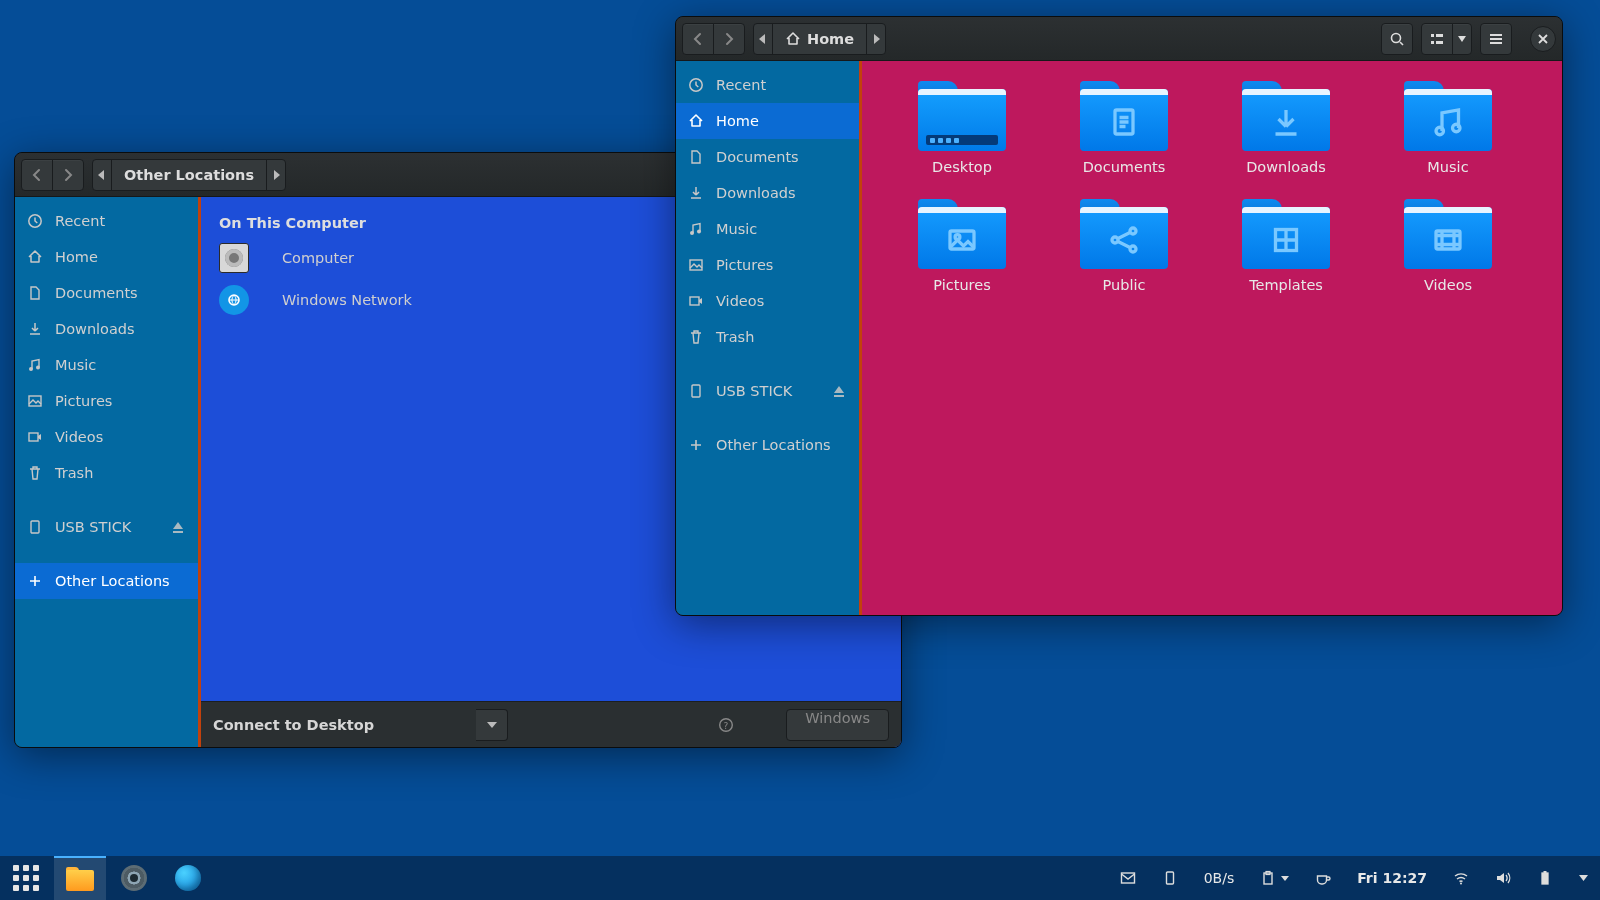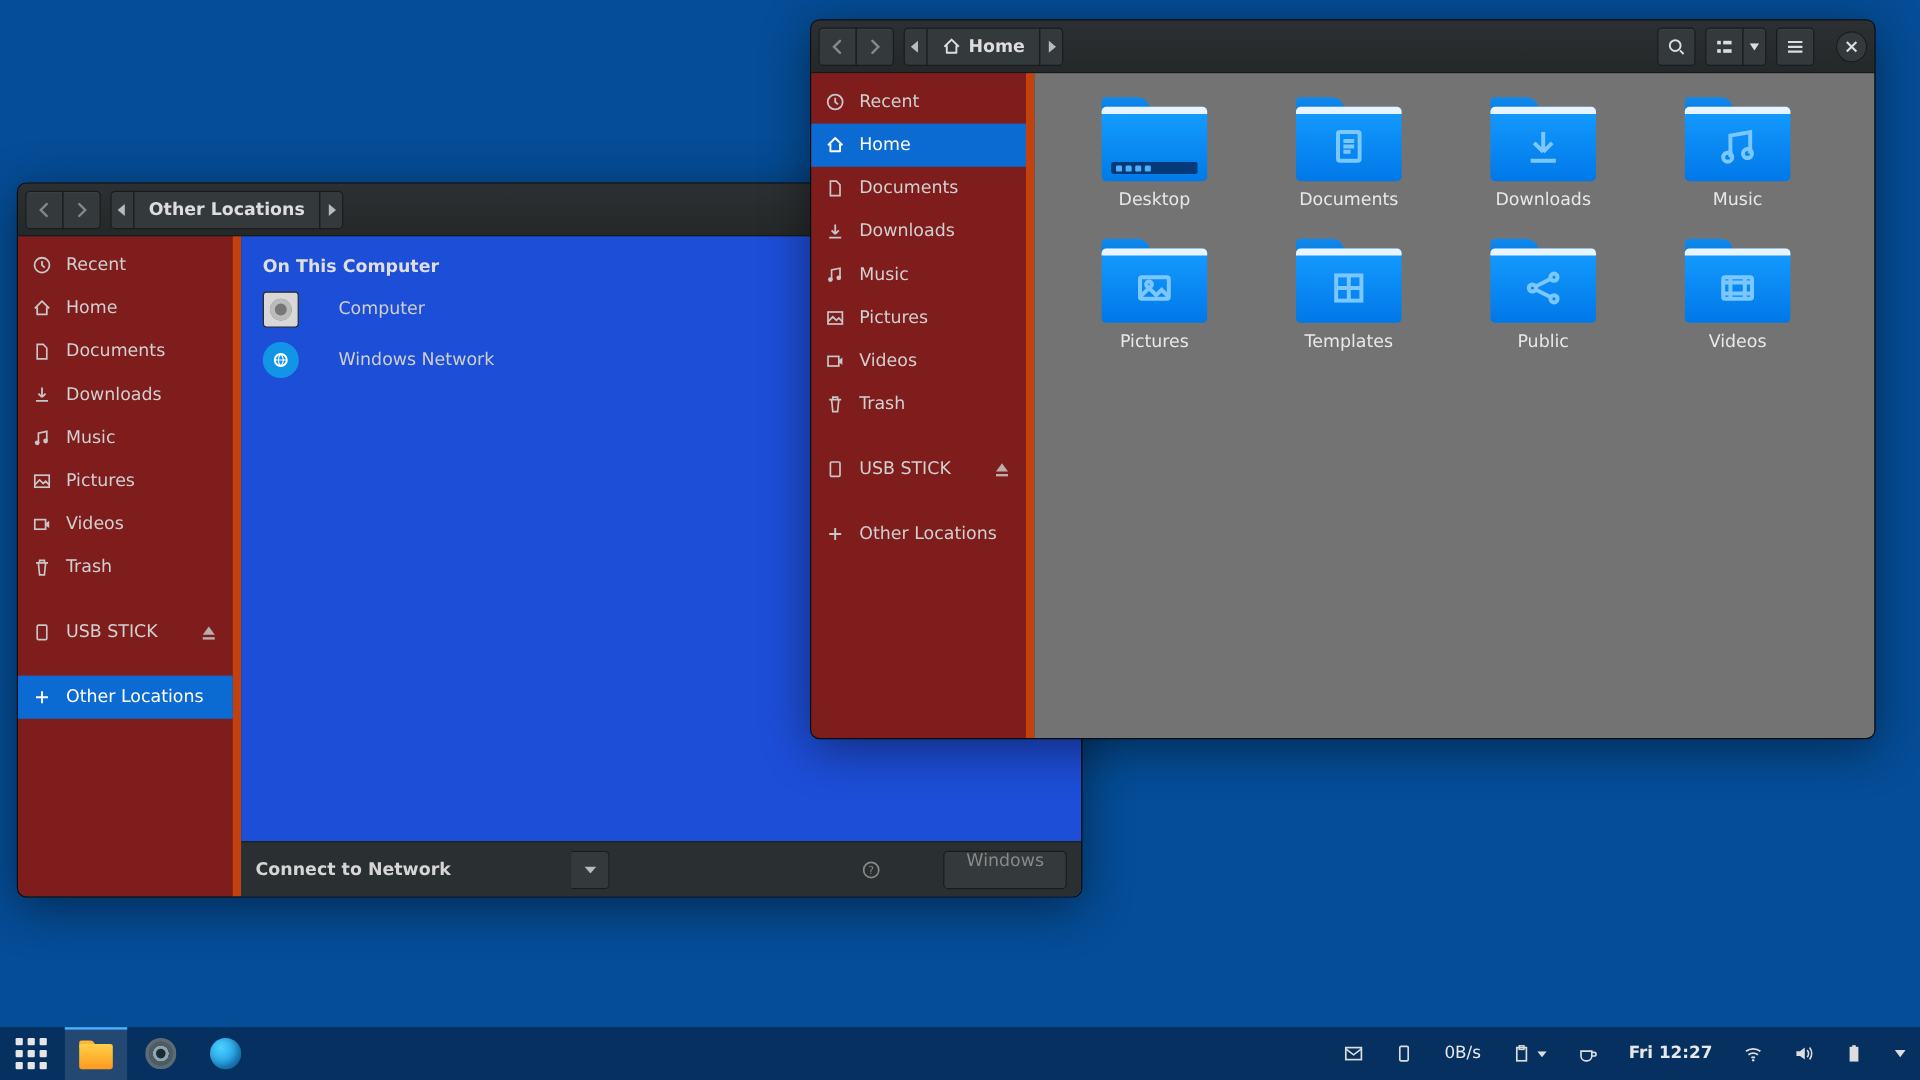--- a/index.html
+++ b/index.html
@@ -59,21 +59,21 @@
   .path-wrap .path-tri:first-child{border-radius:4px 0 0 4px;margin-left:0;}
   .path-wrap > *:last-child{border-radius:0 4px 4px 0;}
   .path-wrap{display:flex;}
   .spacer { flex:1; }
   .close-btn { width:26px;height:26px;border-radius:50%;background:#34393b;border:1px solid #1a1d1f;display:inline-flex;align-items:center;justify-content:center;}
   .icon { width:16px;height:16px;display:inline-block; }
   .icon svg{width:16px;height:16px;display:block;}
   .win-body{flex:1;display:flex;min-height:0;}
 
   
-  .sidebar{width:186px;background:#7f1d1d;border-right:7px solid #c2410c;padding-top:6px;}
+  .sidebar{width:186px;background:#0369a1;border-right:3px solid #c2410c;padding-top:6px;}
   .sb-item{height:36px;display:flex;align-items:center;gap:12px;padding:0 12px;color:#d0d0d0;}
   .sb-item.selected{background:#0b6bd3;color:#fff;}
   .sb-item .label{flex:1;white-space:nowrap;}
   .sb-sep{height:18px;}
   .eject{margin-left:auto;opacity:.85;}
 
   
   .loc-main{flex:1;display:flex;flex-direction:column;background:#1d4ed8;}
   .loc-scroll{flex:1;padding:8px 18px;}
   .loc-header{font-weight:bold;color:#dedede;margin:10px 0 6px;}
@@ -85,21 +85,21 @@
 
   .connectbar{height:46px;background:#2a2f31;border-top:1px solid #1b1e20;display:flex;align-items:center;gap:10px;padding:0 12px;}
   .connectbar .lbl{font-weight:bold;color:#d6d6d6;white-space:nowrap;}
   .connectbar .srv-input-wrap{flex:1;max-width:300px;margin-left:auto;position:relative;display:flex;}
   .connectbar input{flex:1;height:32px;background:#24282a;border:1px solid #191c1e;border-radius:4px 0 0 4px;color:#ddd;padding:0 30px 0 10px;font-size:14.5px;outline:none;}
   .connectbar .qmark{position:absolute;right:42px;top:8px;color:#888;}
   .connectbar .dd{width:32px;height:32px;background:#34393b;border:1px solid #191c1e;border-left:0;border-radius:0 4px 4px 0;display:flex;align-items:center;justify-content:center;}
   .connect-btn{height:32px;padding:0 18px;background:#34393b;border:1px solid #191c1e;border-radius:4px;color:#888;}
 
   
-  .home-main{flex:1;background:#737373;padding:20px 30px;overflow:auto;text-align:center;}
+  .home-main{flex:1;background:#be185d;padding:20px 30px;overflow:auto;text-align:center;}
   .icon-grid{display:grid;grid-template-columns:repeat(4, 140px);column-gap:22px;row-gap:24px;justify-content:start;}
   .folder{display:flex;flex-direction:column;align-items:center;gap:8px;width:140px;}
   .folder-icon{width:88px;height:70px;position:relative;}
   .folder-icon::before{content:"";position:absolute;top:0;left:0;width:40px;height:14px;background:linear-gradient(#0e8af0,#0b7adc);border-radius:4px 10px 0 0;}
   .folder-icon::after{content:"";position:absolute;top:8px;left:0;right:0;bottom:0;background:linear-gradient(#159cff,#0078e8);border-radius:4px;}
   .folder-icon .accent{position:absolute;top:8px;left:0;right:0;height:6px;background:#e8f4ff;border-radius:4px 4px 0 0;z-index:2;}
   .folder-icon .glyph{position:absolute;inset:0;top:12px;z-index:3;display:flex;align-items:center;justify-content:center;pointer-events:none;}
   .folder-icon .glyph svg{width:36px;height:36px;stroke:#7ac8ff;fill:none;stroke-width:2.2;}
   .folder span.name{color:#e8e8e8;}
 
@@ -273,21 +273,21 @@
           <div class="net-icon">
               <svg width="16" height="16" viewBox="0 0 16 16">
                 <circle cx="8" cy="8" r="5" stroke="#fff" stroke-width="1.6" fill="none"></circle>
                 <path d="M8 3a7 7 0 010 10M8 3a7 7 0 000 10M3 8h10" stroke="#fff" stroke-width="1" fill="none"></path>
               </svg>
             </div>
           <span>Windows Network</span>
         </div>
       </div>
       <div class="connectbar">
-        <span class="lbl">Connect to Network</span>
+        <span class="lbl">Connect to Desktop</span>
         <div class="srv-input-wrap">
           <span class="icon qmark">
               <svg viewBox="0 0 16 16">
                 <circle cx="8" cy="8" r="6.3" stroke="#888" stroke-width="1.4" fill="none"></circle>
                 <text x="8" y="11.5" font-size="9" text-anchor="middle" fill="#888">?</text>
               </svg>
             </span>
           <div class="dd">
               <svg width="10" height="6">
                 <path d="M0 0h10L5 6z" fill="#bbb"></path>
@@ -537,46 +537,46 @@
                 </svg>
               </div>
             </div>
             <span class="name">Pictures</span>
           </div>
         <div class="folder">
             <div class="folder-icon">
               <div class="accent"></div>
               <div class="glyph">
                 <svg viewBox="0 0 24 24">
-                  <rect x="5" y="5" width="14" height="14"></rect>
-                  <path d="M12 5v14M5 12h14"></path>
-                </svg>
-              </div>
-            </div>
-            <span class="name">Templates</span>
-          </div>
-        <div class="folder">
-            <div class="folder-icon">
-              <div class="accent"></div>
-              <div class="glyph">
-                <svg viewBox="0 0 24 24">
                   <circle cx="6" cy="12" r="2"></circle>
                   <circle cx="18" cy="6" r="2"></circle>
                   <circle cx="18" cy="18" r="2"></circle>
                   <path d="M8 11l8-4M8 13l8 4"></path>
                 </svg>
               </div>
             </div>
             <span class="name">Public</span>
           </div>
         <div class="folder">
             <div class="folder-icon">
               <div class="accent"></div>
               <div class="glyph">
                 <svg viewBox="0 0 24 24">
+                  <rect x="5" y="5" width="14" height="14"></rect>
+                  <path d="M12 5v14M5 12h14"></path>
+                </svg>
+              </div>
+            </div>
+            <span class="name">Templates</span>
+          </div>
+        <div class="folder">
+            <div class="folder-icon">
+              <div class="accent"></div>
+              <div class="glyph">
+                <svg viewBox="0 0 24 24">
                   <rect x="4" y="6" width="16" height="12" rx="1"></rect>
                   <path d="M4 9h16M4 15h16M8 6v12M16 6v12"></path>
                 </svg>
               </div>
             </div>
             <span class="name">Videos</span>
           </div>
       </div>
     </div>
   </div>

